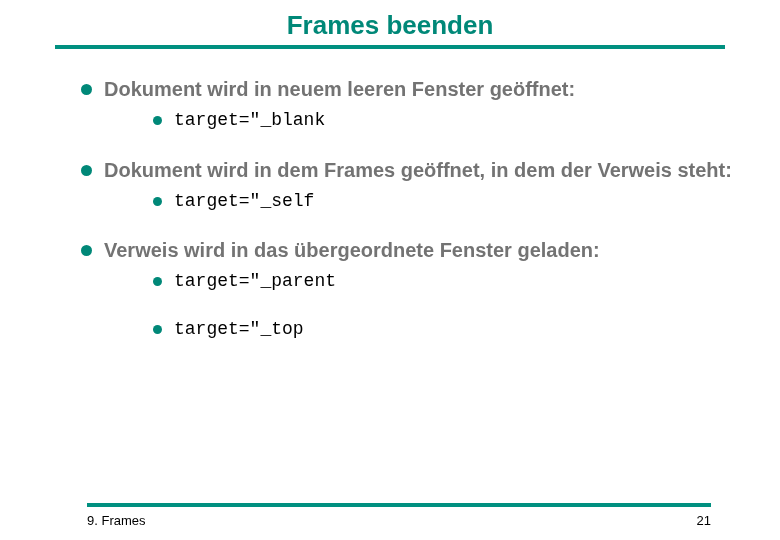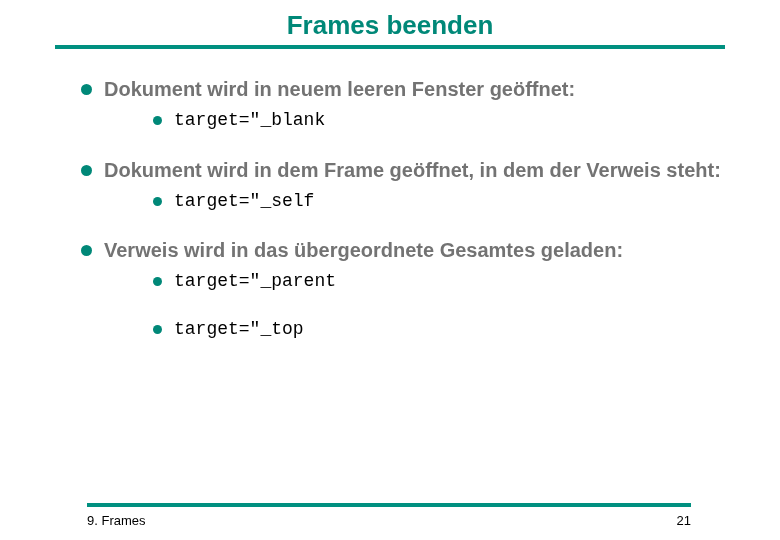--- a/index.html
+++ b/index.html
@@ -66,21 +66,21 @@
   }
   .bullet-l2 .txt {
     font-family: "Courier New", Courier, monospace;
     font-size: 18px;
     color: #000;
     line-height: 1.2;
   }
   .footer {
     position: absolute;
     left: 45px;
-    right: 47px;
+    right: 27px;
     bottom: 12px;
   }
   .footer-rule {
     height: 4px;
     background: #009080;
     margin: 0 42px 6px 42px;
   }
   .footer-row {
     display: flex;
     justify-content: space-between;
@@ -101,30 +101,30 @@
     <div class="dot"></div>
     <div class="txt">Dokument wird in neuem leeren Fenster geöffnet:</div>
   </div>
   <div class="bullet-l2">
     <div class="dot"></div>
     <div class="txt">target="_blank</div>
   </div>
 
   <div class="bullet-l1">
     <div class="dot"></div>
-    <div class="txt">Dokument wird in dem Frame geöffnet, in dem der Verweis steht:</div>
+    <div class="txt">Dokument wird in dem Frames geöffnet, in dem der Verweis steht:</div>
   </div>
   <div class="bullet-l2">
     <div class="dot"></div>
     <div class="txt">target="_self</div>
   </div>
 
   <div class="bullet-l1">
     <div class="dot"></div>
-    <div class="txt">Verweis wird in das übergeordnete Gesamtes geladen:</div>
+    <div class="txt">Verweis wird in das übergeordnete Fenster geladen:</div>
   </div>
   <div class="bullet-l2">
     <div class="dot"></div>
     <div class="txt">target="_parent</div>
   </div>
 
   <div class="bullet-l2">
     <div class="dot"></div>
     <div class="txt">target="_top</div>
   </div>

